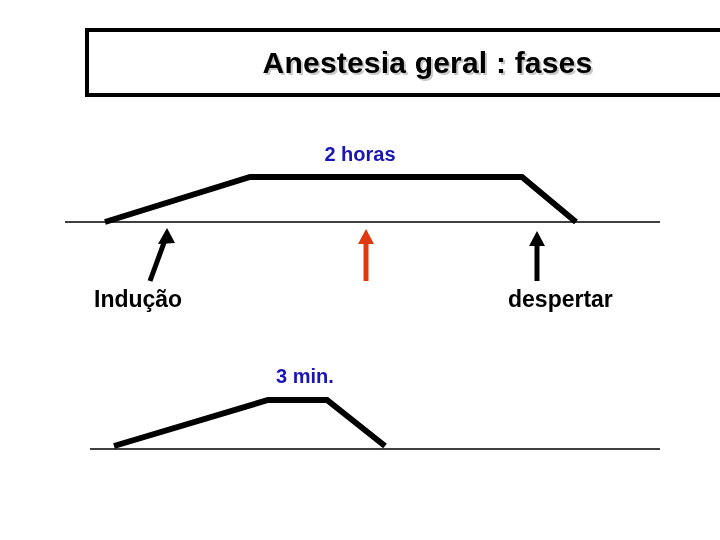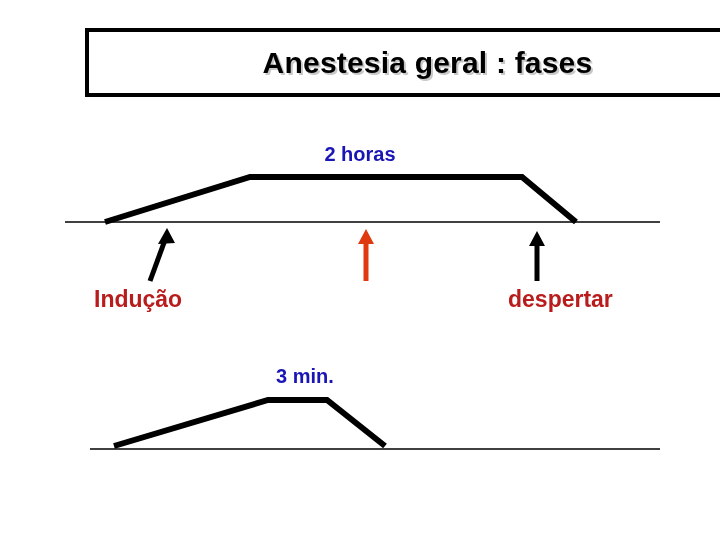--- a/index.html
+++ b/index.html
@@ -65,33 +65,33 @@
     top: 365px;
     width: 610px;
     text-align: center;
     font-size: 20px;
     color: #1a15b5;
   }
   #label-inducao {
     left: 94px;
     top: 286px;
     font-size: 23px;
-    color: #b91c1c;
+    color: #000000;
   }
   #label-manutencao {
     left: 279px;
     top: 286px;
     font-size: 23px;
     color: #e0390f;
   }
   #label-despertar {
     left: 508px;
     top: 286px;
     font-size: 23px;
-    color: #b91c1c;
+    color: #000000;
   }
 
   
   #graphics {
     position: absolute;
     left: 0;
     top: 0;
     width: 720px;
     height: 540px;
     pointer-events: none;

